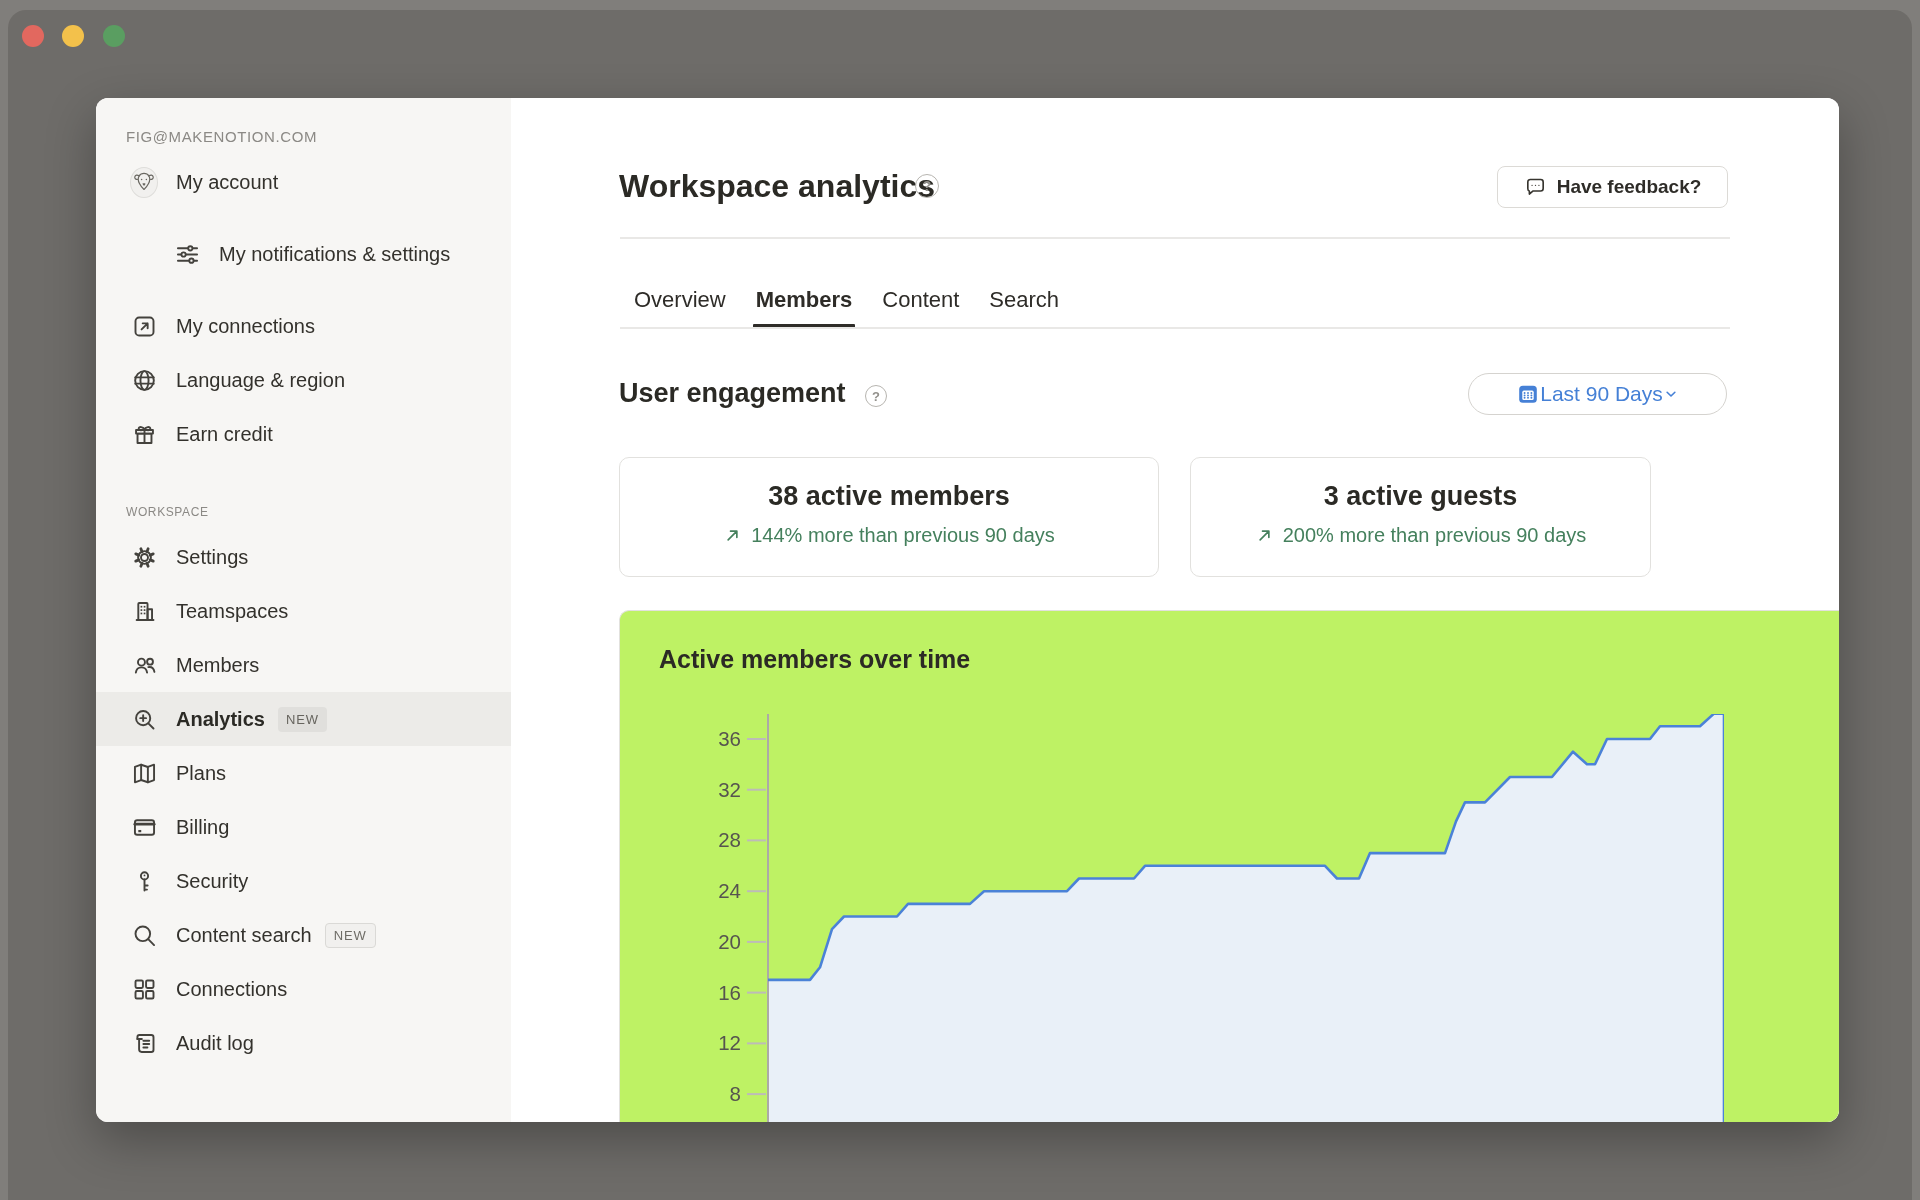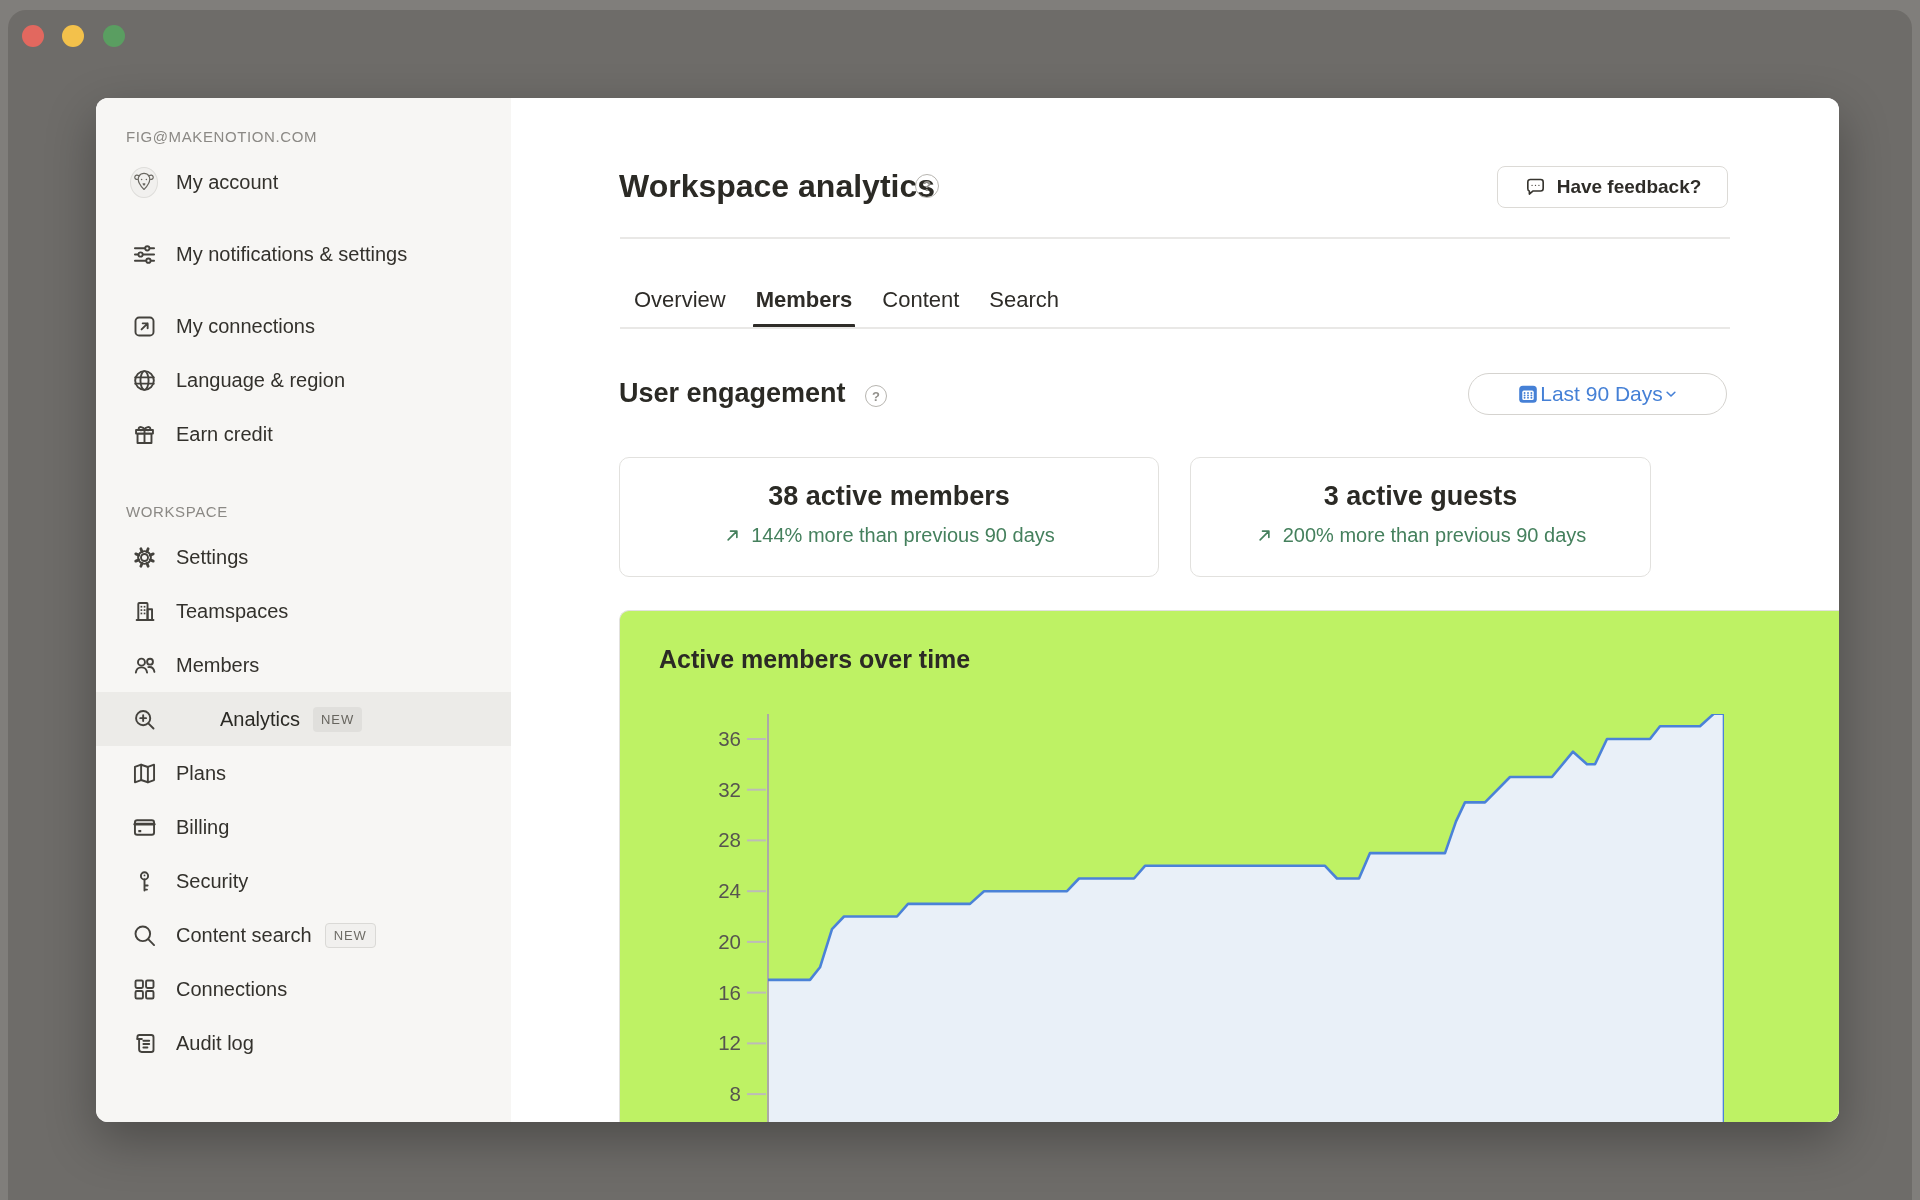--- a/index.html
+++ b/index.html
@@ -19,35 +19,35 @@
   .modal { position:absolute; left:88px; top:88px; width:1743px; height:1024px;
     background:#FFFFFF; border-radius:12px; overflow:hidden;
     box-shadow:0 18px 50px rgba(0,0,0,.30); }
 
   
   .sidebar { position:absolute; left:0; top:0; width:415px; height:1024px; background:#F7F6F4; overflow:hidden; }
   .side-email { margin:25px 0 0 30px; height:28px; font-size:15px; letter-spacing:.6px;
     color:#8B8985; font-weight:500; line-height:28px; }
   .acct-rows { margin-top:4px; }
   .side-row { display:flex; align-items:center; height:54px; }
-  .side-row.tall { height:90px; }
+  .side-row.tall { height:90px;padding-left:43px; }
   .side-row.selected { background:#ECEBE8; }
   .side-row .icon-box { width:28px; height:28px; margin:0 18px 0 34px; flex:0 0 28px;
     display:flex; align-items:center; justify-content:center; }
   .side-row .icon-box svg { width:27px; height:27px; }
   .side-label { font-size:20px; color:#33312C; line-height:36px; max-width:235px; }
-  .side-row.selected .side-label { font-weight:400; color:#2B2A25;margin-left:44px; }
+  .side-row.selected .side-label { font-weight:700; color:#2B2A25; }
   .avatar { width:31px; height:31px; border-radius:50%; background:#F1F0EE; border:1px solid #DEDDDA;
     display:flex; align-items:center; justify-content:center; overflow:hidden; }
   .avatar svg { width:25px; height:25px; }
   .badge { margin-left:13px; height:25px; padding:0 8px; border-radius:4px; background:#E0DFDC;
     color:#66645E; font-size:13px; letter-spacing:.9px; font-weight:500;
     display:inline-flex; align-items:center; }
   .badge.outline { background:#F1F0EE; border:1.5px solid #DAD9D6; color:#6E6C66; }
-  .ws-label { margin:39px 0 6px 30px; height:24px; font-size:15px; letter-spacing:.6px;
+  .ws-label { margin:39px 0 6px 30px; height:24px; font-size:12px; letter-spacing:.6px;
     color:#8B8985; font-weight:500; line-height:24px; }
 
   
   .main { position:absolute; left:415px; top:0; width:1328px; height:1024px; background:#fff; }
   .page-title { position:absolute; left:108px; top:70px; font-size:32px; font-weight:700; color:#2B2A25; }
   .help-circle { position:absolute; border:1.6px solid #B7B5B0; border-radius:50%; color:#92908B;
     font-weight:600; display:flex; align-items:center; justify-content:center; }
   .help-1 { left:404px; top:76px; width:24px; height:24px; font-size:14px; }
   .help-2 { left:354px; top:287px; width:22px; height:22px; font-size:13px; }
   .feedback-btn { position:absolute; left:986px; top:68px; width:231px; height:42px;

